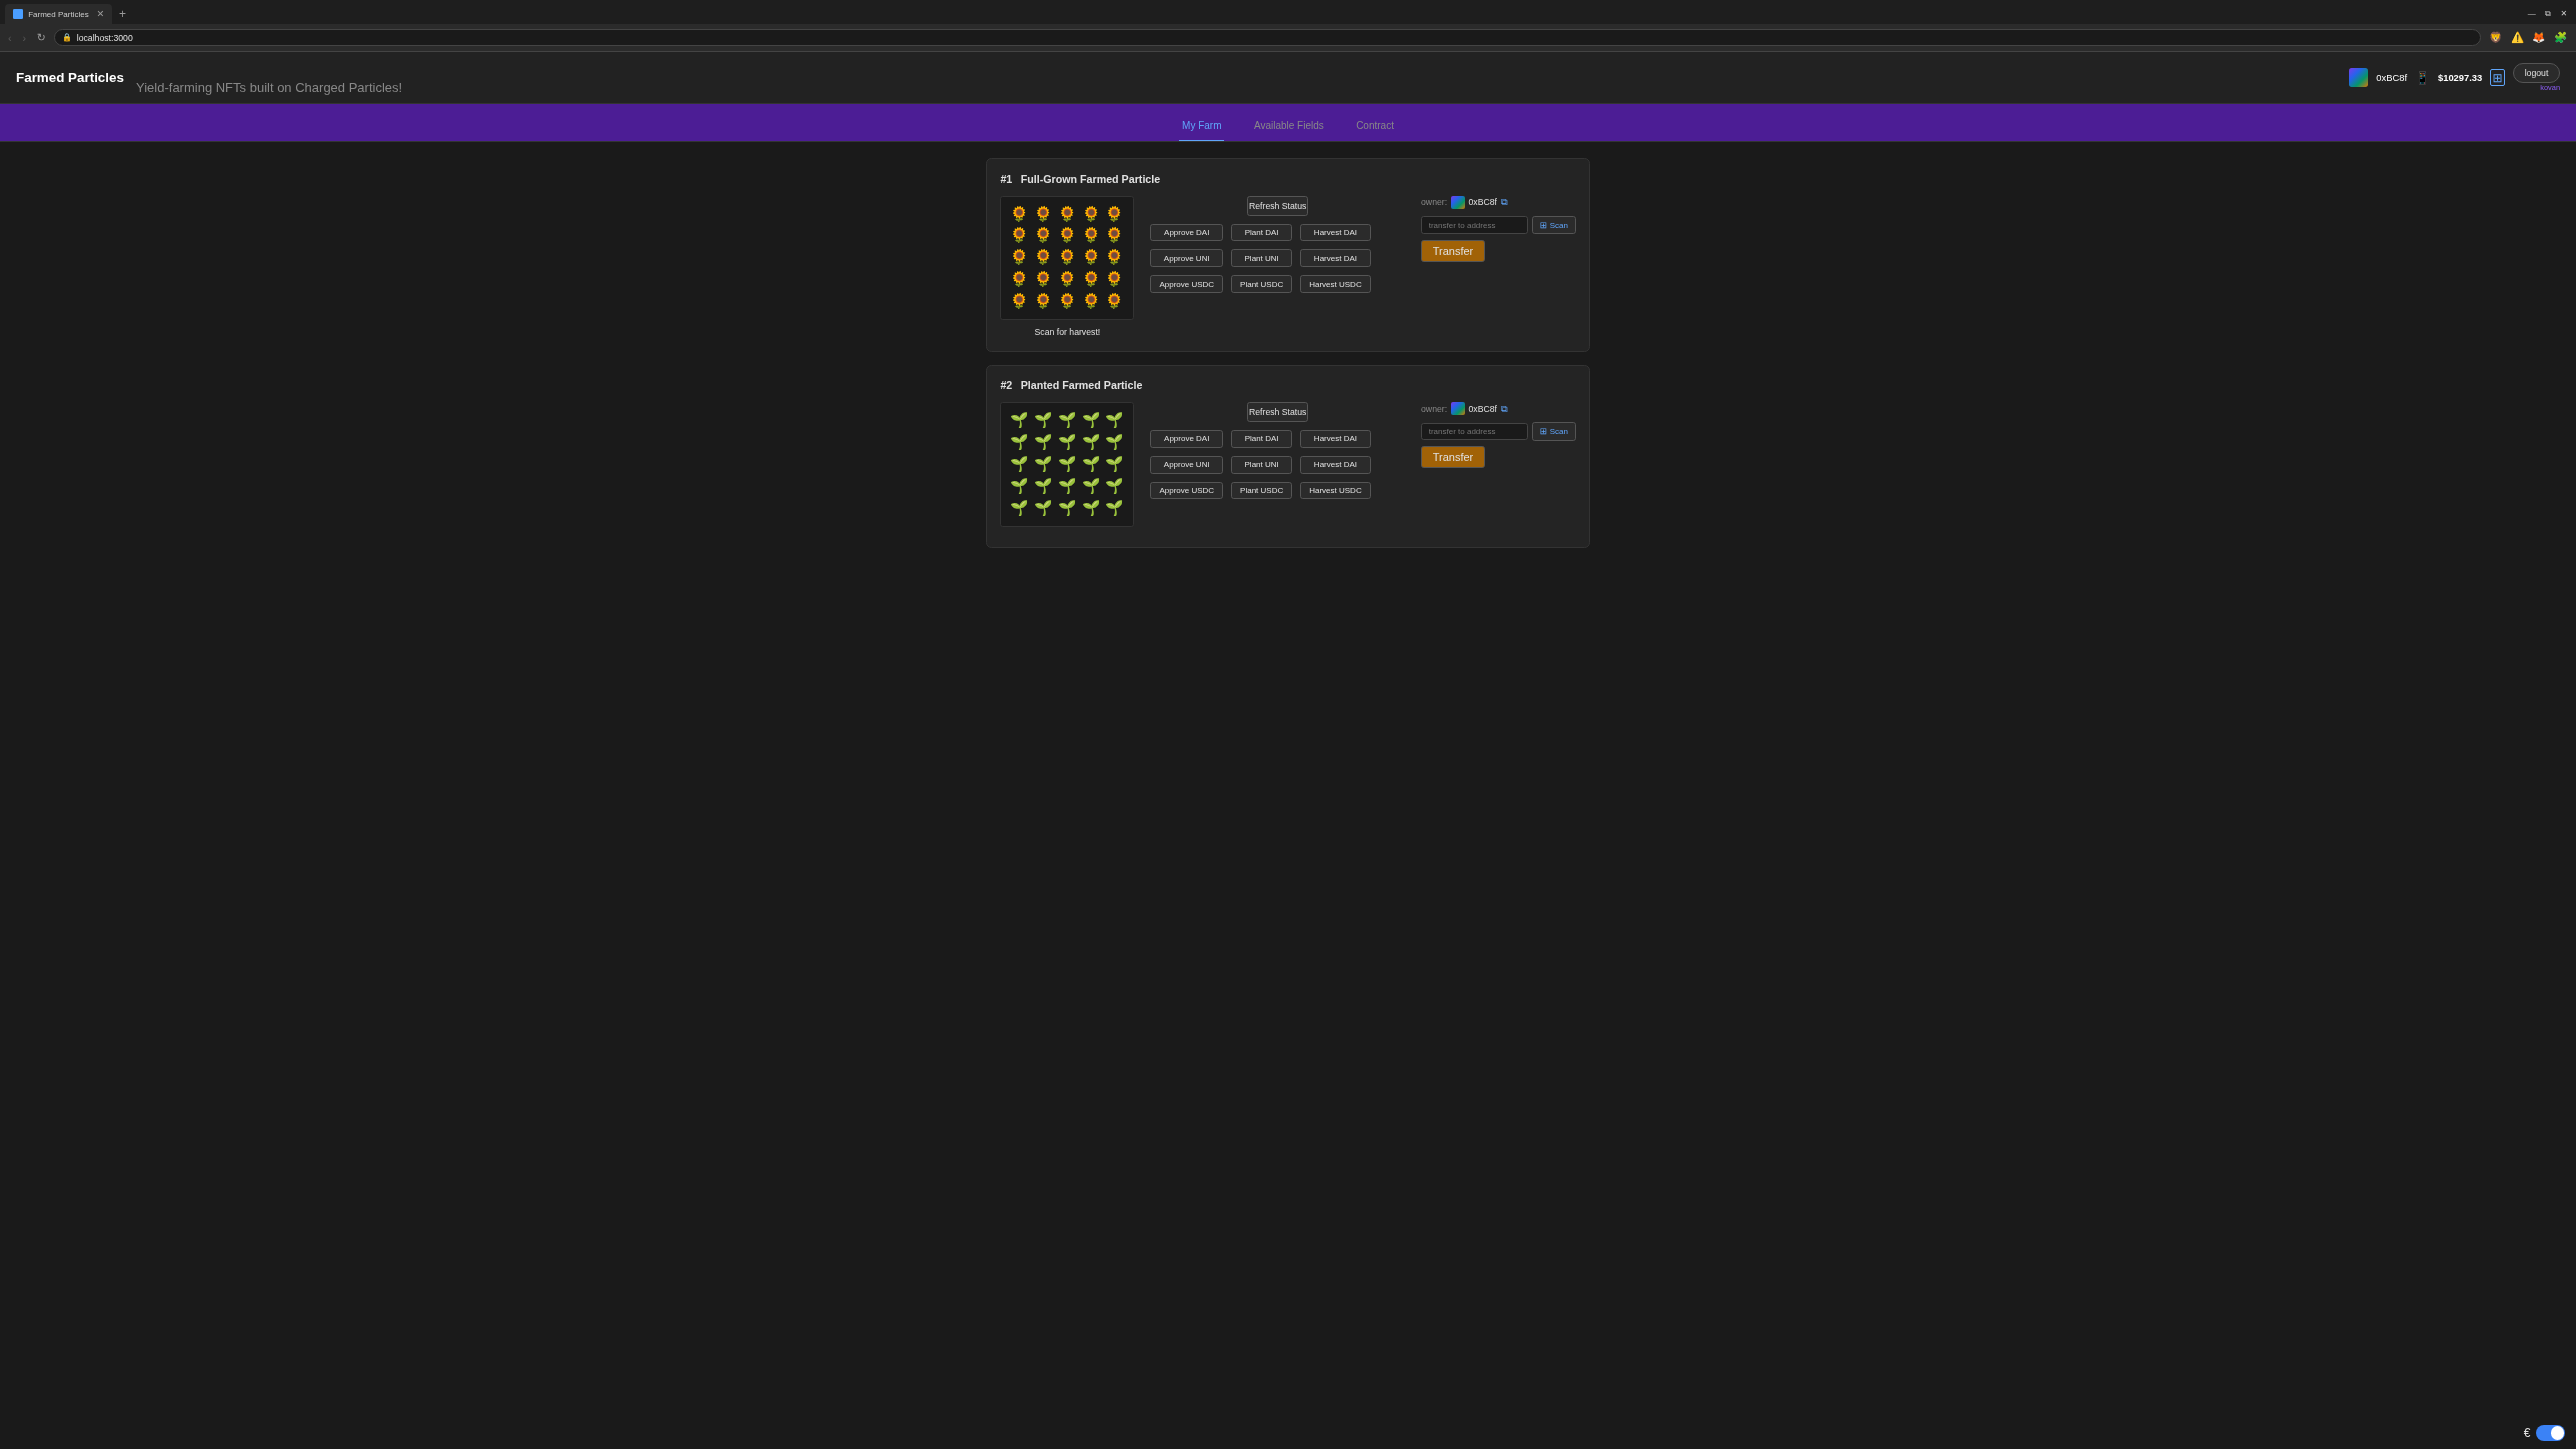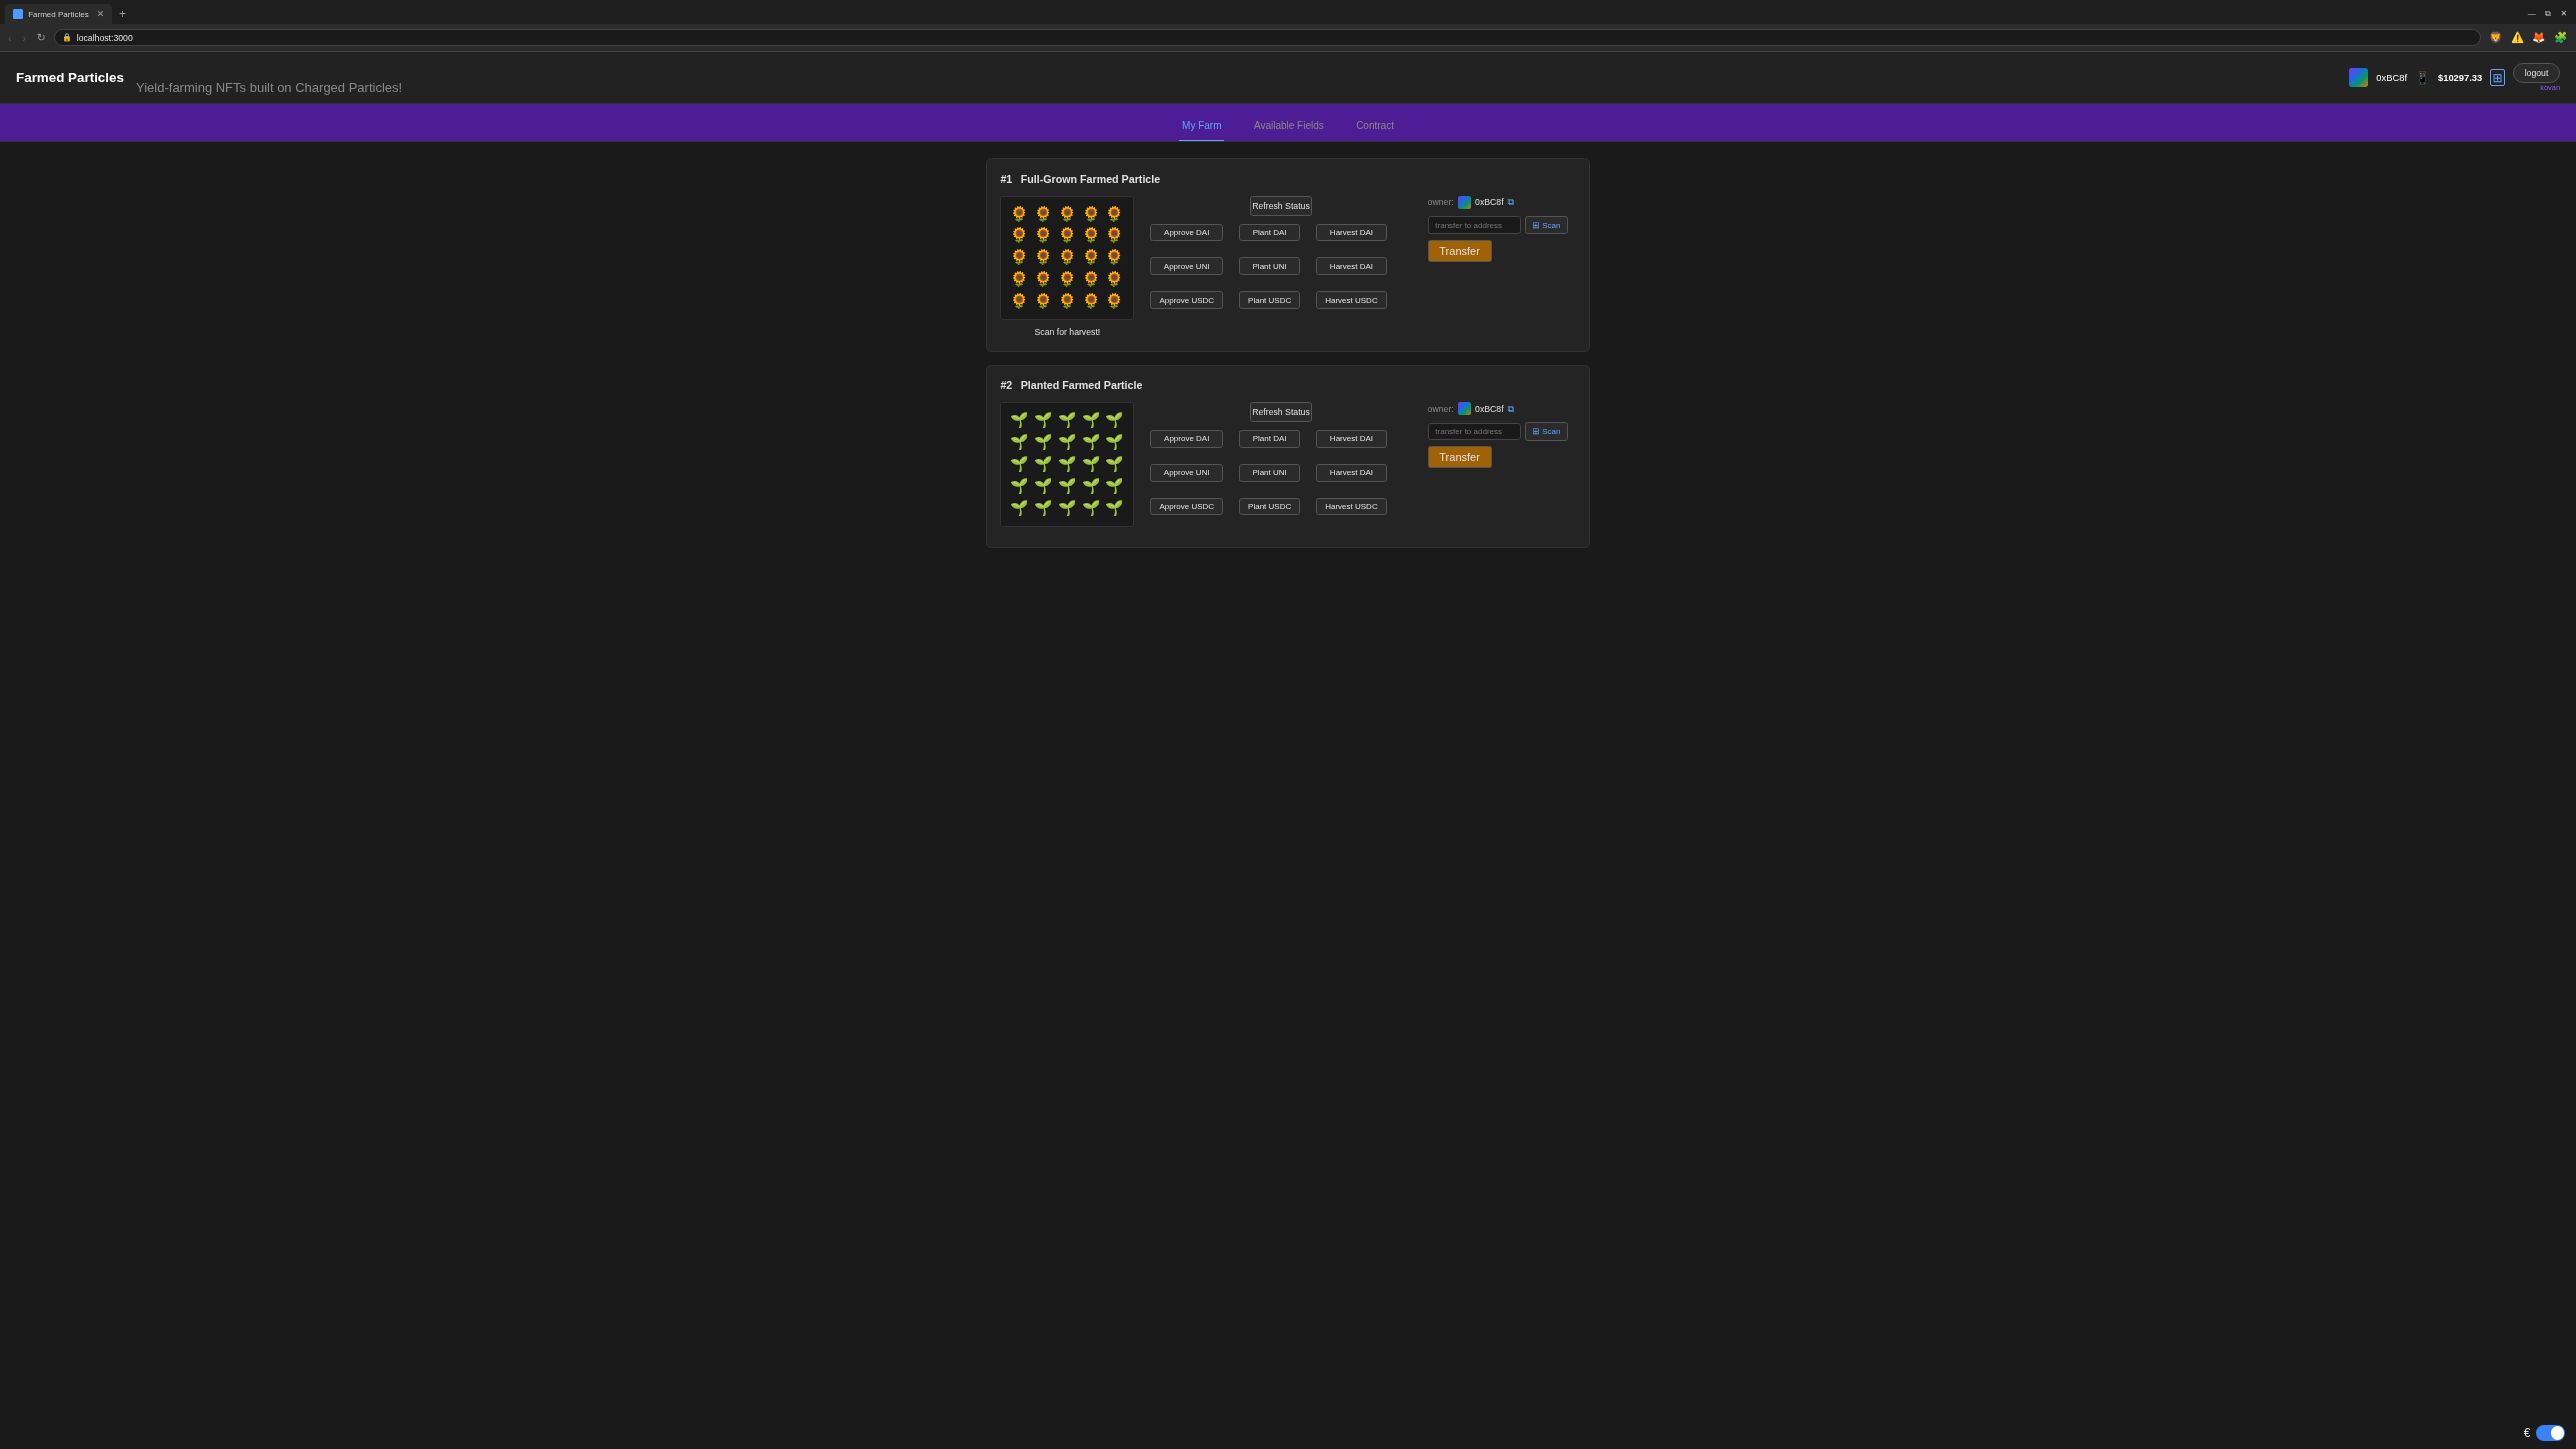--- a/index.html
+++ b/index.html
@@ -277,21 +277,21 @@
       gap: 5.4px;
     }
     .refresh-btn-row {
       display: flex;
       justify-content: center;
       margin-bottom: 2.7px;
     }
     .action-btn-grid {
       display: grid;
       grid-template-columns: repeat(3, auto);
-      gap: 16px;
+      gap: 8px;
       justify-content: start;
     }
     .action-btn {
       background: #2b2b2b;
       border: 0.7px solid #555;
       color: #e0e0e0;
       padding: 3.4px 8px;
       border-radius: 2.7px;
       cursor: pointer;
       font-size: 8px;
@@ -339,21 +339,21 @@
       gap: 4px;
       margin-bottom: 5.4px;
     }
     .transfer-input {
       background: #1a1a1a;
       border: 0.7px solid #444;
       color: #888;
       padding: 3.4px 6.7px;
       border-radius: 2.7px;
       font-size: 8px;
-      width: 93px;
+      width: 107px;
     }
     .scan-btn {
       background: #2b2b2b;
       border: 0.7px solid #555;
       color: #60a5fa;
       padding: 3.4px 6.7px;
       border-radius: 2.7px;
       cursor: pointer;
       font-size: 8px;
       display: flex; align-items: center; gap: 2.7px;

